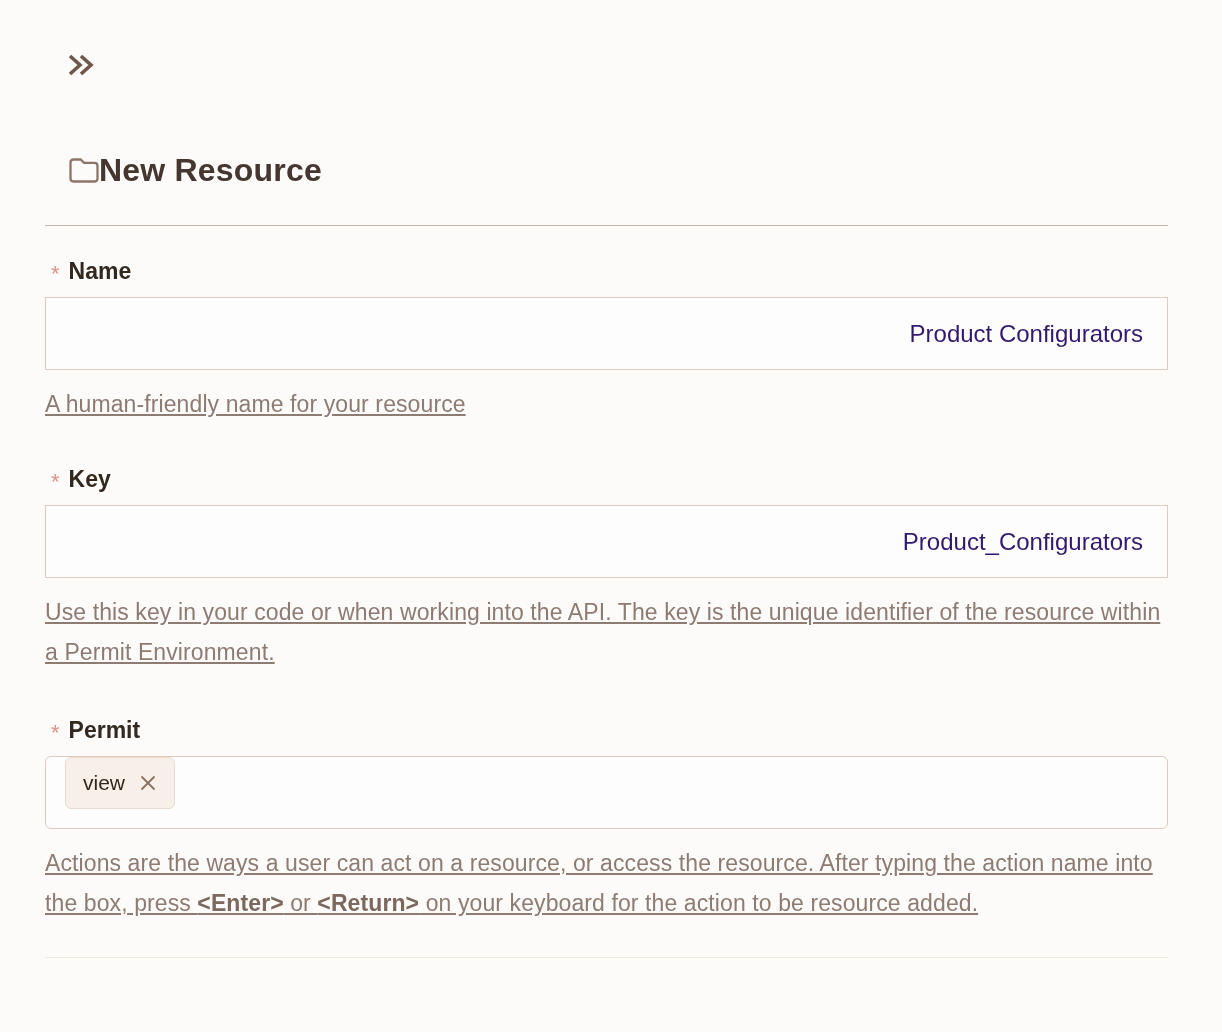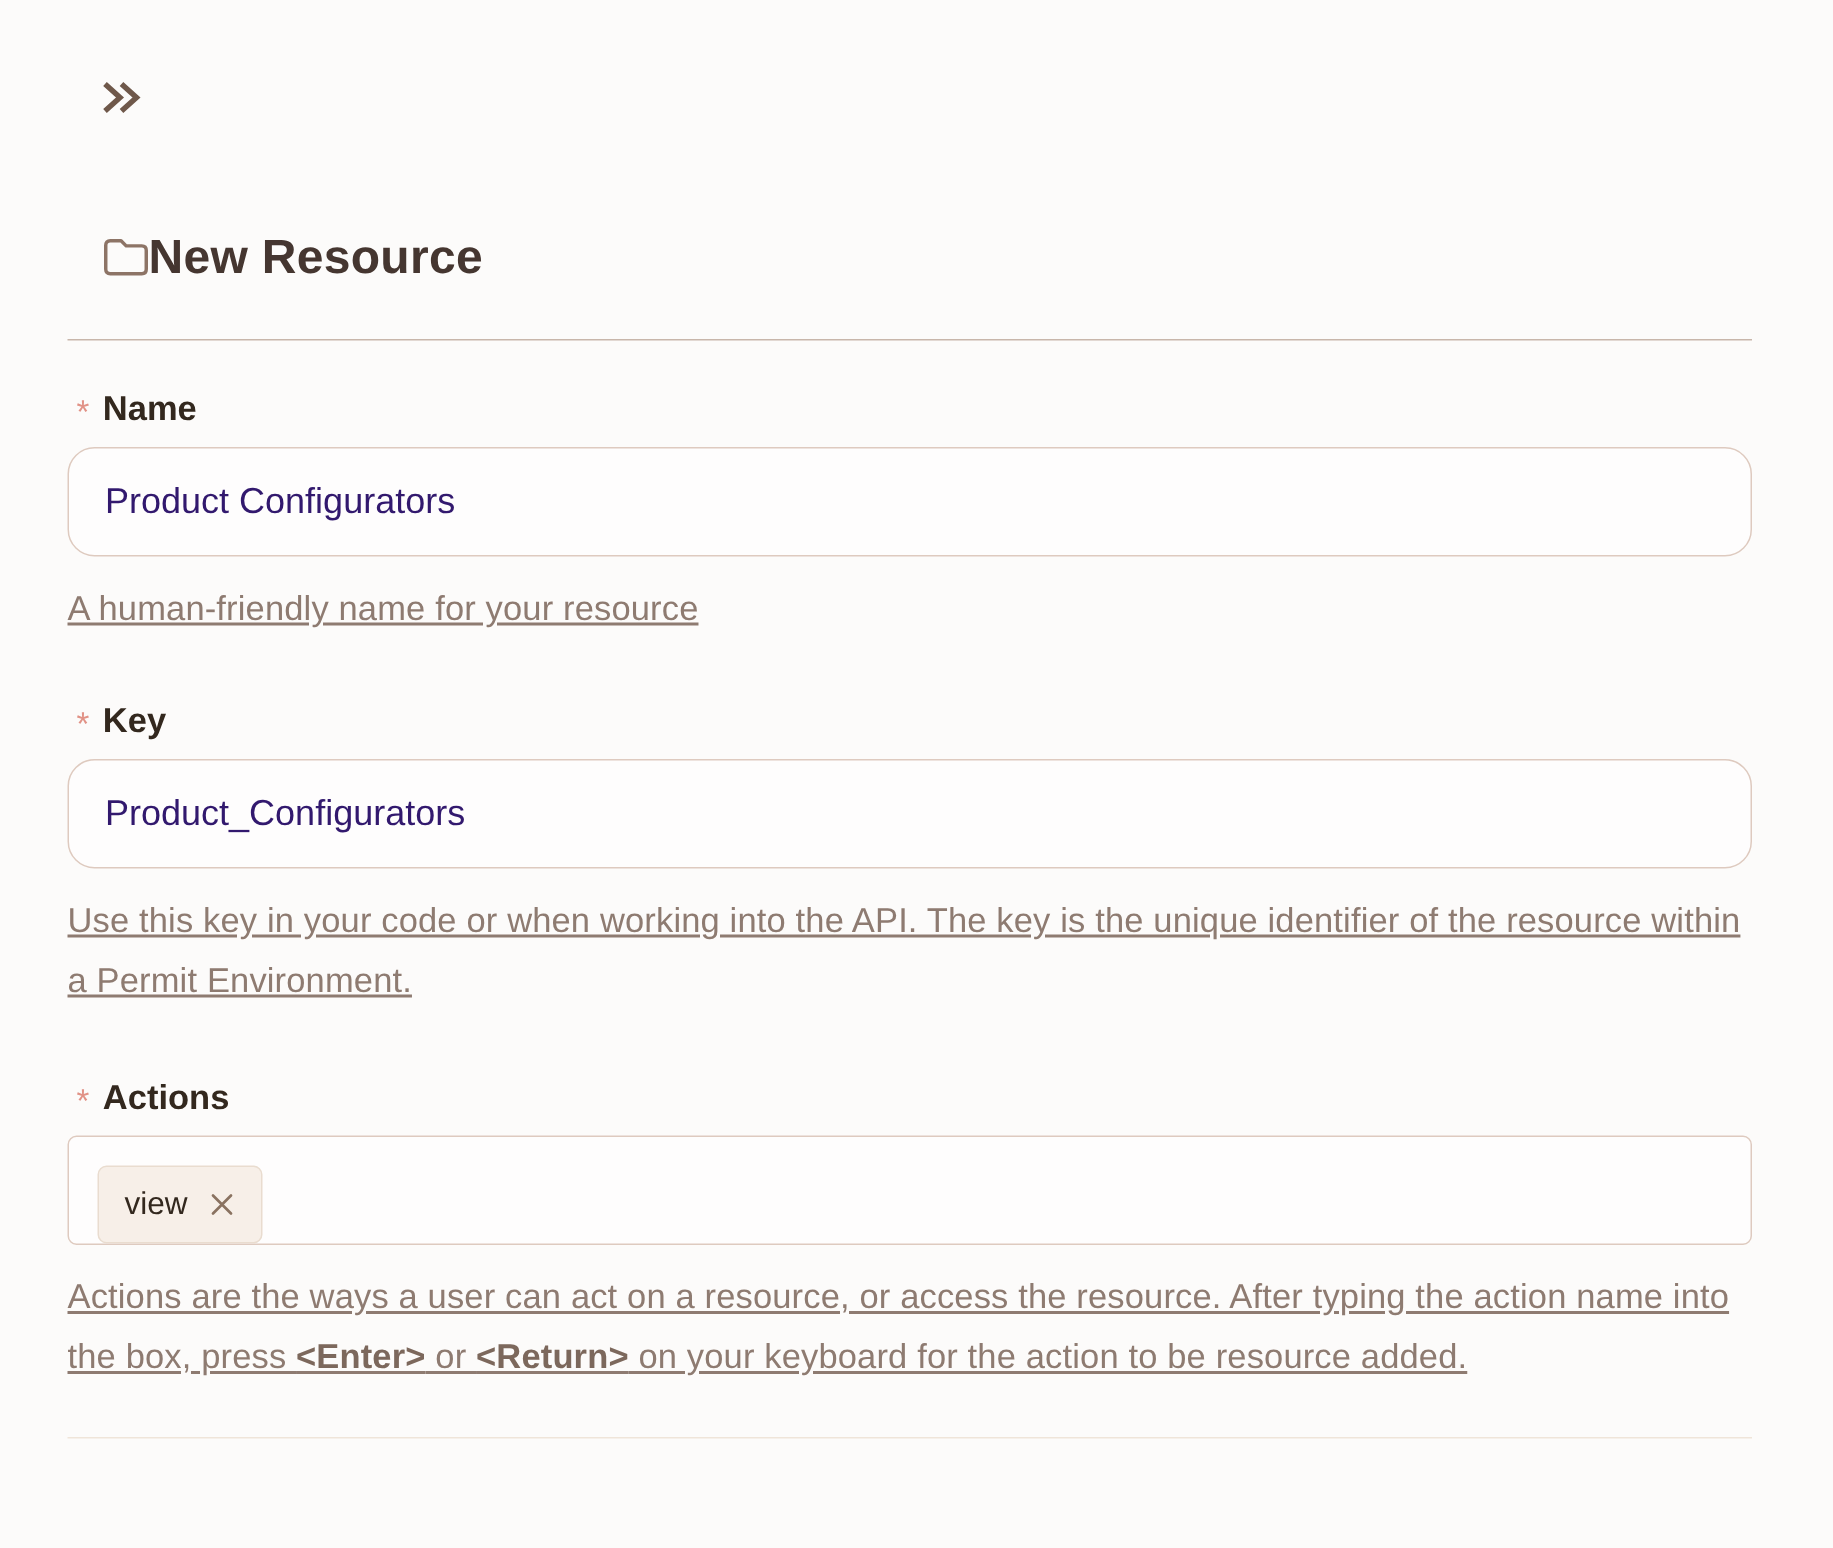--- a/index.html
+++ b/index.html
@@ -79,43 +79,44 @@
     position: relative;
     top: 2px;
   }
 
   .text-input {
     display: block;
     width: 100%;
     height: 73px;
     margin-top: 9px;
     border: 1px solid #decabf;
-    border-radius: 18px;
+    border-radius: 0;
     background: #fefdfd;
     padding: 12px 24px;
     font-family: "Liberation Sans", sans-serif;
     font-size: 24px;
     color: #32196e;
     outline: none;
+    text-align: right;
   }
 
   .help-text {
     margin-top: 14px;
     font-size: 23px;
     line-height: 40px;
     color: #8e7b71;
     letter-spacing: 0.1px;
     text-decoration: underline;
   }
   .help-text b { font-weight: 700; color: #7c685c; text-align: center; }
 
   
   .tag-input-box {
     display: flex;
-    align-items: flex-end;
+    align-items: flex-start;
     height: 73px;
     margin-top: 9px;
     border: 1px solid #decabf;
     border-radius: 6px;
     background: #fefdfd;
     padding: 0 12px 0 19px;
   }
   .tag {
     display: inline-flex;
     align-items: center;
@@ -192,21 +193,21 @@
       <span class="required-mark">*</span>
       <span>Key</span>
     </div>
     <input type="text" class="text-input" value="Product_Configurators" style="">
     <div class="help-text">Use this key in your code or when working into the API. The key is the unique identifier of the resource within a Permit Environment.</div>
   </div>
 
   <div class="form-group-actions">
     <div class="field-label">
       <span class="required-mark">*</span>
-      <span>Actions</span>
+      <span>Permit</span>
     </div>
     <div class="tag-input-box">
       <span class="tag">
         <span class="tag-label">view</span>
         <button class="tag-remove">
           <span style="display:inline-flex;">
             <svg width="18" height="18" viewBox="0 0 18 18" fill="none">
               <path d="M3 3 L15 15 M15 3 L3 15" stroke="#8a7260" stroke-width="1.8" stroke-linecap="round"></path>
             </svg>
           </span>

